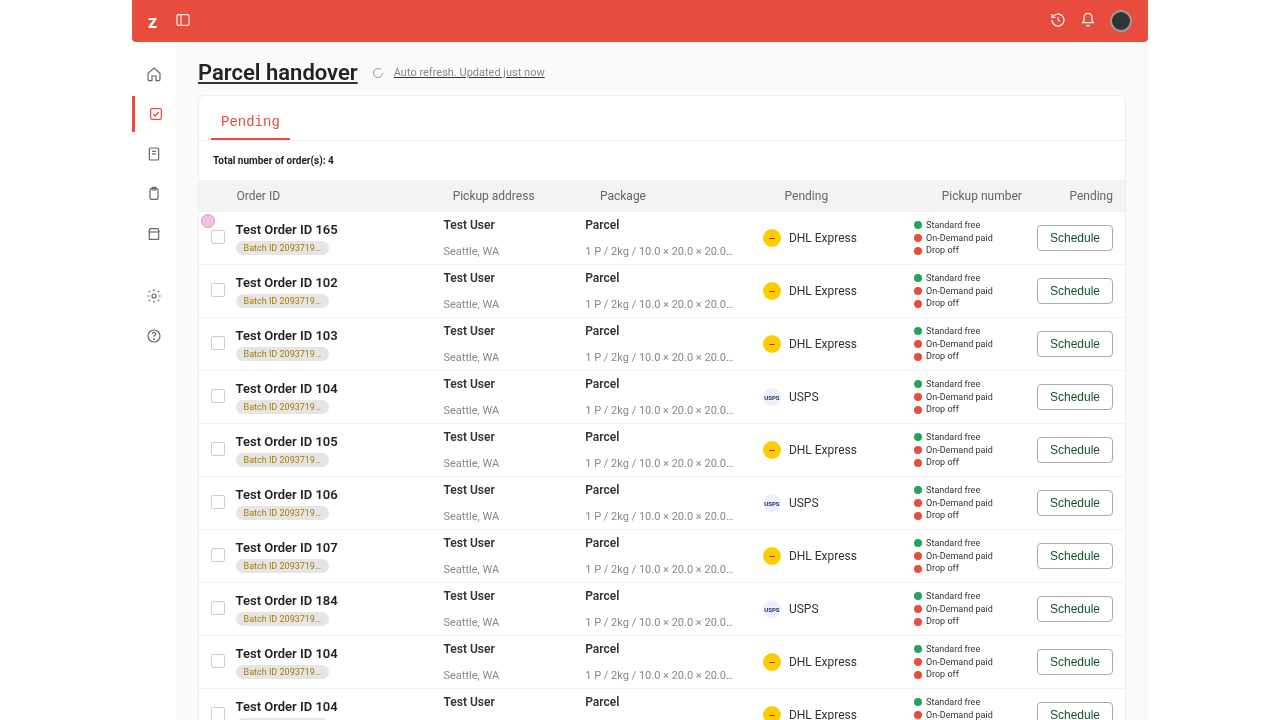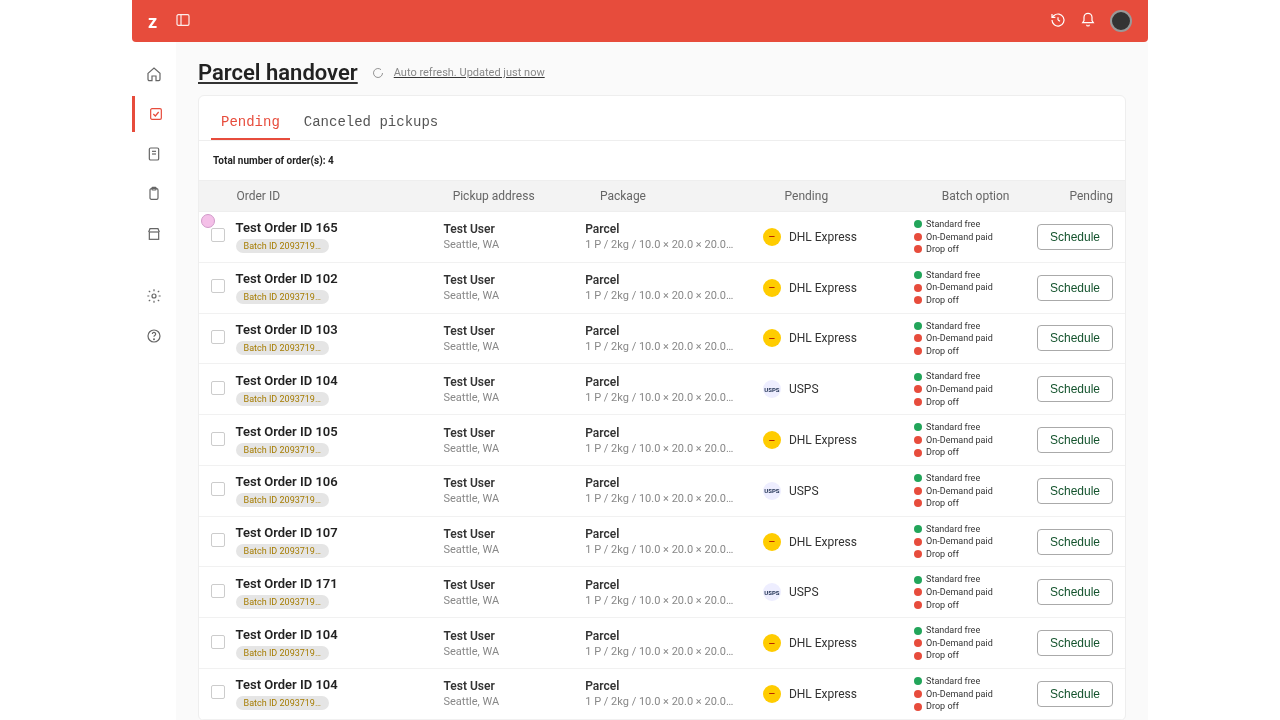--- a/index.html
+++ b/index.html
@@ -36,21 +36,21 @@
   .col-addr { width: 150px; }
   .col-pack { width: 188px; }
   .col-carr { width: 160px; }
   .col-opt  { width: 130px; }
   .col-ctrl { flex:1; text-align:left; }
 
   .row { display:flex; align-items:center; padding: 6px 12px; border-bottom:1px solid #f1f1f1; font-size:12px; position:relative; }
   .row .chk { width: 14px; height:14px; border:1px solid #ccc; border-radius:2px; display:inline-block; }
   .order-id { font-weight:600; color:#222; font-size:13px; }
   .batch-pill { display:inline-block; background:#e5e5e5; color:#a67c00; font-size:9px; padding:2px 8px; border-radius:10px; margin-top:4px; }
-  .subline { color:#888; font-size:11px; margin-top:2px; }
+  .subline { color:#888; font-size:11px; margin-top:13px; }
   .carrier { display:flex; align-items:center; gap:8px; }
   .carrier-logo { width:18px; height:18px; border-radius:50%; display:flex; align-items:center; justify-content:center; font-size:8px; font-weight:bold; }
   .logo-dhl { background:#fc0; color:#a00; }
   .logo-usps { background:#eef; color:#235; font-size:6px; }
   .opt-line { display:flex; align-items:center; gap:4px; font-size:9px; color:#333; line-height:1.4; }
   .dot { width:8px; height:8px; border-radius:50%; display:inline-block; }
   .dot.g { background:#22a55a; }
   .dot.r { background:#e74c3c; }
   .sched-btn { border:1px solid #aaa; background:#fff; padding:5px 12px; border-radius:4px; font-size:12px; cursor:pointer; color:#14532d; }
   .cursor-badge { position:absolute; left:2px; top:2px; width:14px; height:14px; background:#f4c0e8; border-radius:50%; border:1px solid #d19ac9; }
@@ -142,31 +142,30 @@
           <svg class="icon-svg" style="width:12px;height:12px" viewBox="0 0 24 24">
               <path d="M21 12a9 9 0 1 1-3-6.7"></path>
             </svg>
           <span>Auto refresh. Updated just now</span>
         </div>
       </div>
 
       <div class="card">
         <div class="tabs" id="tabs">
             <div class="tab active">Pending</div>
-            <div class="tab">Canceled pickups</div>
           </div>
         <div class="summary">Total number of order(s): 4</div>
 
         <div class="thead">
           <div class="col-chk"><span class="chk"></span></div>
           <div class="col-order">Order ID</div>
           <div class="col-addr">Pickup address</div>
           <div class="col-pack">Package</div>
           <div class="col-carr">Pending</div>
-          <div class="col-opt">Batch option</div>
+          <div class="col-opt">Pickup number</div>
           <div class="col-ctrl">Pending</div>
         </div>
 
         <div id="rows">
             <div class="row">
               <span class="cursor-badge"></span>
               <div class="col-chk"><span class="chk"></span></div>
               <div class="col-order"><div class="order-id">Test Order ID 165</div><span class="batch-pill">Batch ID 2093719…</span></div>
               <div class="col-addr">
                 <div style="font-weight:600">Test User</div>
@@ -314,21 +313,21 @@
               </div>
               <div class="col-opt">
                 <div class="opt-line"><span class="dot g"></span>Standard free</div>
                 <div class="opt-line"><span class="dot r"></span>On-Demand paid</div>
                 <div class="opt-line"><span class="dot r"></span>Drop off</div>
               </div>
               <div class="col-ctrl"><button class="sched-btn">Schedule</button></div>
             </div>
             <div class="row">
               <div class="col-chk"><span class="chk"></span></div>
-              <div class="col-order"><div class="order-id">Test Order ID 171</div><span class="batch-pill">Batch ID 2093719…</span></div>
+              <div class="col-order"><div class="order-id">Test Order ID 184</div><span class="batch-pill">Batch ID 2093719…</span></div>
               <div class="col-addr">
                 <div style="font-weight:600">Test User</div>
                 <div class="subline">Seattle, WA</div>
               </div>
               <div class="col-pack">
                 <div style="font-weight:600">Parcel</div>
                 <div class="subline">1 P / 2kg / 10.0 × 20.0 × 20.0…</div>
               </div>
               <div class="col-carr carrier">
                 <span class="carrier-logo logo-usps">USPS</span>

